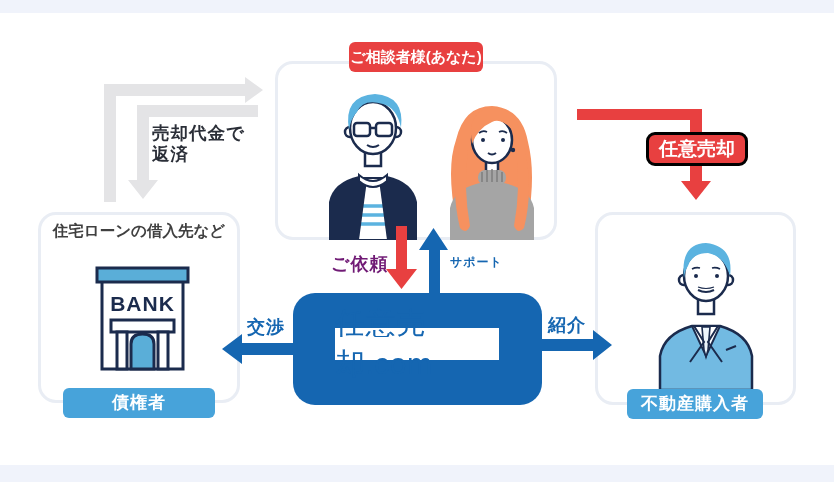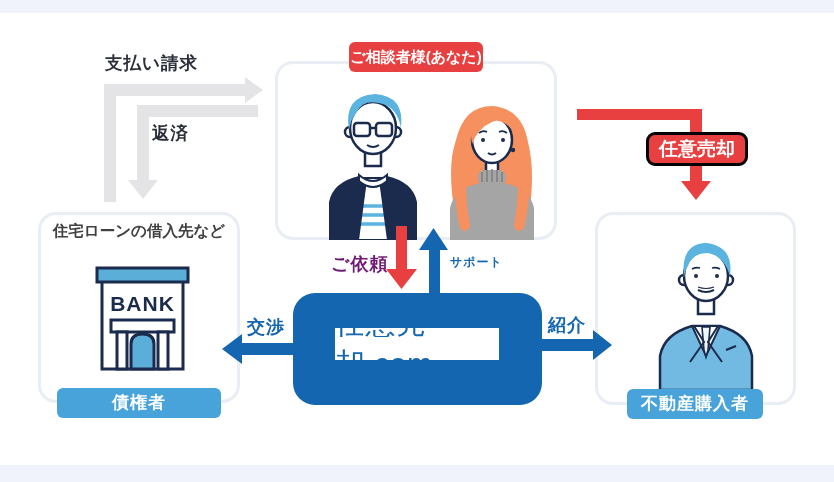--- a/index.html
+++ b/index.html
@@ -19,21 +19,21 @@
   #company-inner{position:absolute;left:417px;top:328px;transform:translateX(-50%);width:164px;height:32px;background:#fff;
     display:flex;align-items:center;justify-content:center;font-weight:400;font-size:30px;color:#1566b1;letter-spacing:.5px;}
 
   .badge-red{position:absolute;background:#e84040;color:#fff;font-weight:700;border-radius:6px;text-align:center;}
   #consultant-badge{left:416px;top:42px;transform:translateX(-50%);width:134px;height:30px;line-height:30px;font-size:15px;}
   #voluntary-sale-badge{left:697px;top:132px;transform:translateX(-50%);width:96px;height:28px;line-height:28px;
     font-size:19px;border:3px solid #000000;border-radius:9px;z-index:6;}
 
   .badge-blue{position:absolute;background:#47a3da;color:#fff;font-weight:700;border-radius:6px;text-align:center;
     height:30px;line-height:30px;font-size:17px;z-index:6;letter-spacing:1px;}
-  #creditor-badge{left:139px;top:388px;transform:translateX(-50%);width:164px;}
+  #creditor-badge{left:139px;top:388px;transform:translateX(-50%);width:152px;}
   #buyer-badge{left:695px;top:389px;transform:translateX(-50%);width:136px;}
 
   .flow-label{position:absolute;font-weight:700;z-index:6;white-space:nowrap;}
   #label-payment-demand{left:105px;top:51px;font-size:17.5px;color:#2b2f38;letter-spacing:1px;}
   #label-repay{left:152px;top:123px;font-size:17.5px;color:#2b2f38;line-height:21px;letter-spacing:1px;}
   #label-request{left:331px;top:252px;font-size:18px;color:#701a75;letter-spacing:1px;}
   #label-support{left:450px;top:254px;font-size:12px;color:#1566b1;letter-spacing:1px;}
   #label-negotiate{left:247px;top:315px;font-size:18px;color:#1566b1;letter-spacing:1px;}
   #label-introduce{left:548px;top:313px;font-size:18px;color:#1566b1;letter-spacing:1px;}
 
@@ -134,22 +134,22 @@
   </svg>
 
   <div id="company-box"></div>
   <div id="company-inner" style="z-index:6;">任意売却.com</div>
 
   <div id="consultant-badge" class="badge-red" style="z-index:6;">ご相談者様(あなた)</div>
   <div id="voluntary-sale-badge" class="badge-red">任意売却</div>
   <div id="creditor-badge" class="badge-blue">債権者</div>
   <div id="buyer-badge" class="badge-blue">不動産購入者</div>
 
-  <div id="label-payment-demand" class="flow-label">支払い請求</div>
   <div id="label-repay" class="flow-label">
+    <div>売却代金で</div>
     <div>返済</div>
   </div>
   <div id="label-request" class="flow-label">ご依頼</div>
   <div id="label-support" class="flow-label">サポート</div>
   <div id="label-negotiate" class="flow-label">交渉</div>
   <div id="label-introduce" class="flow-label">紹介</div>
 
 </div>
 
 </body></html>

